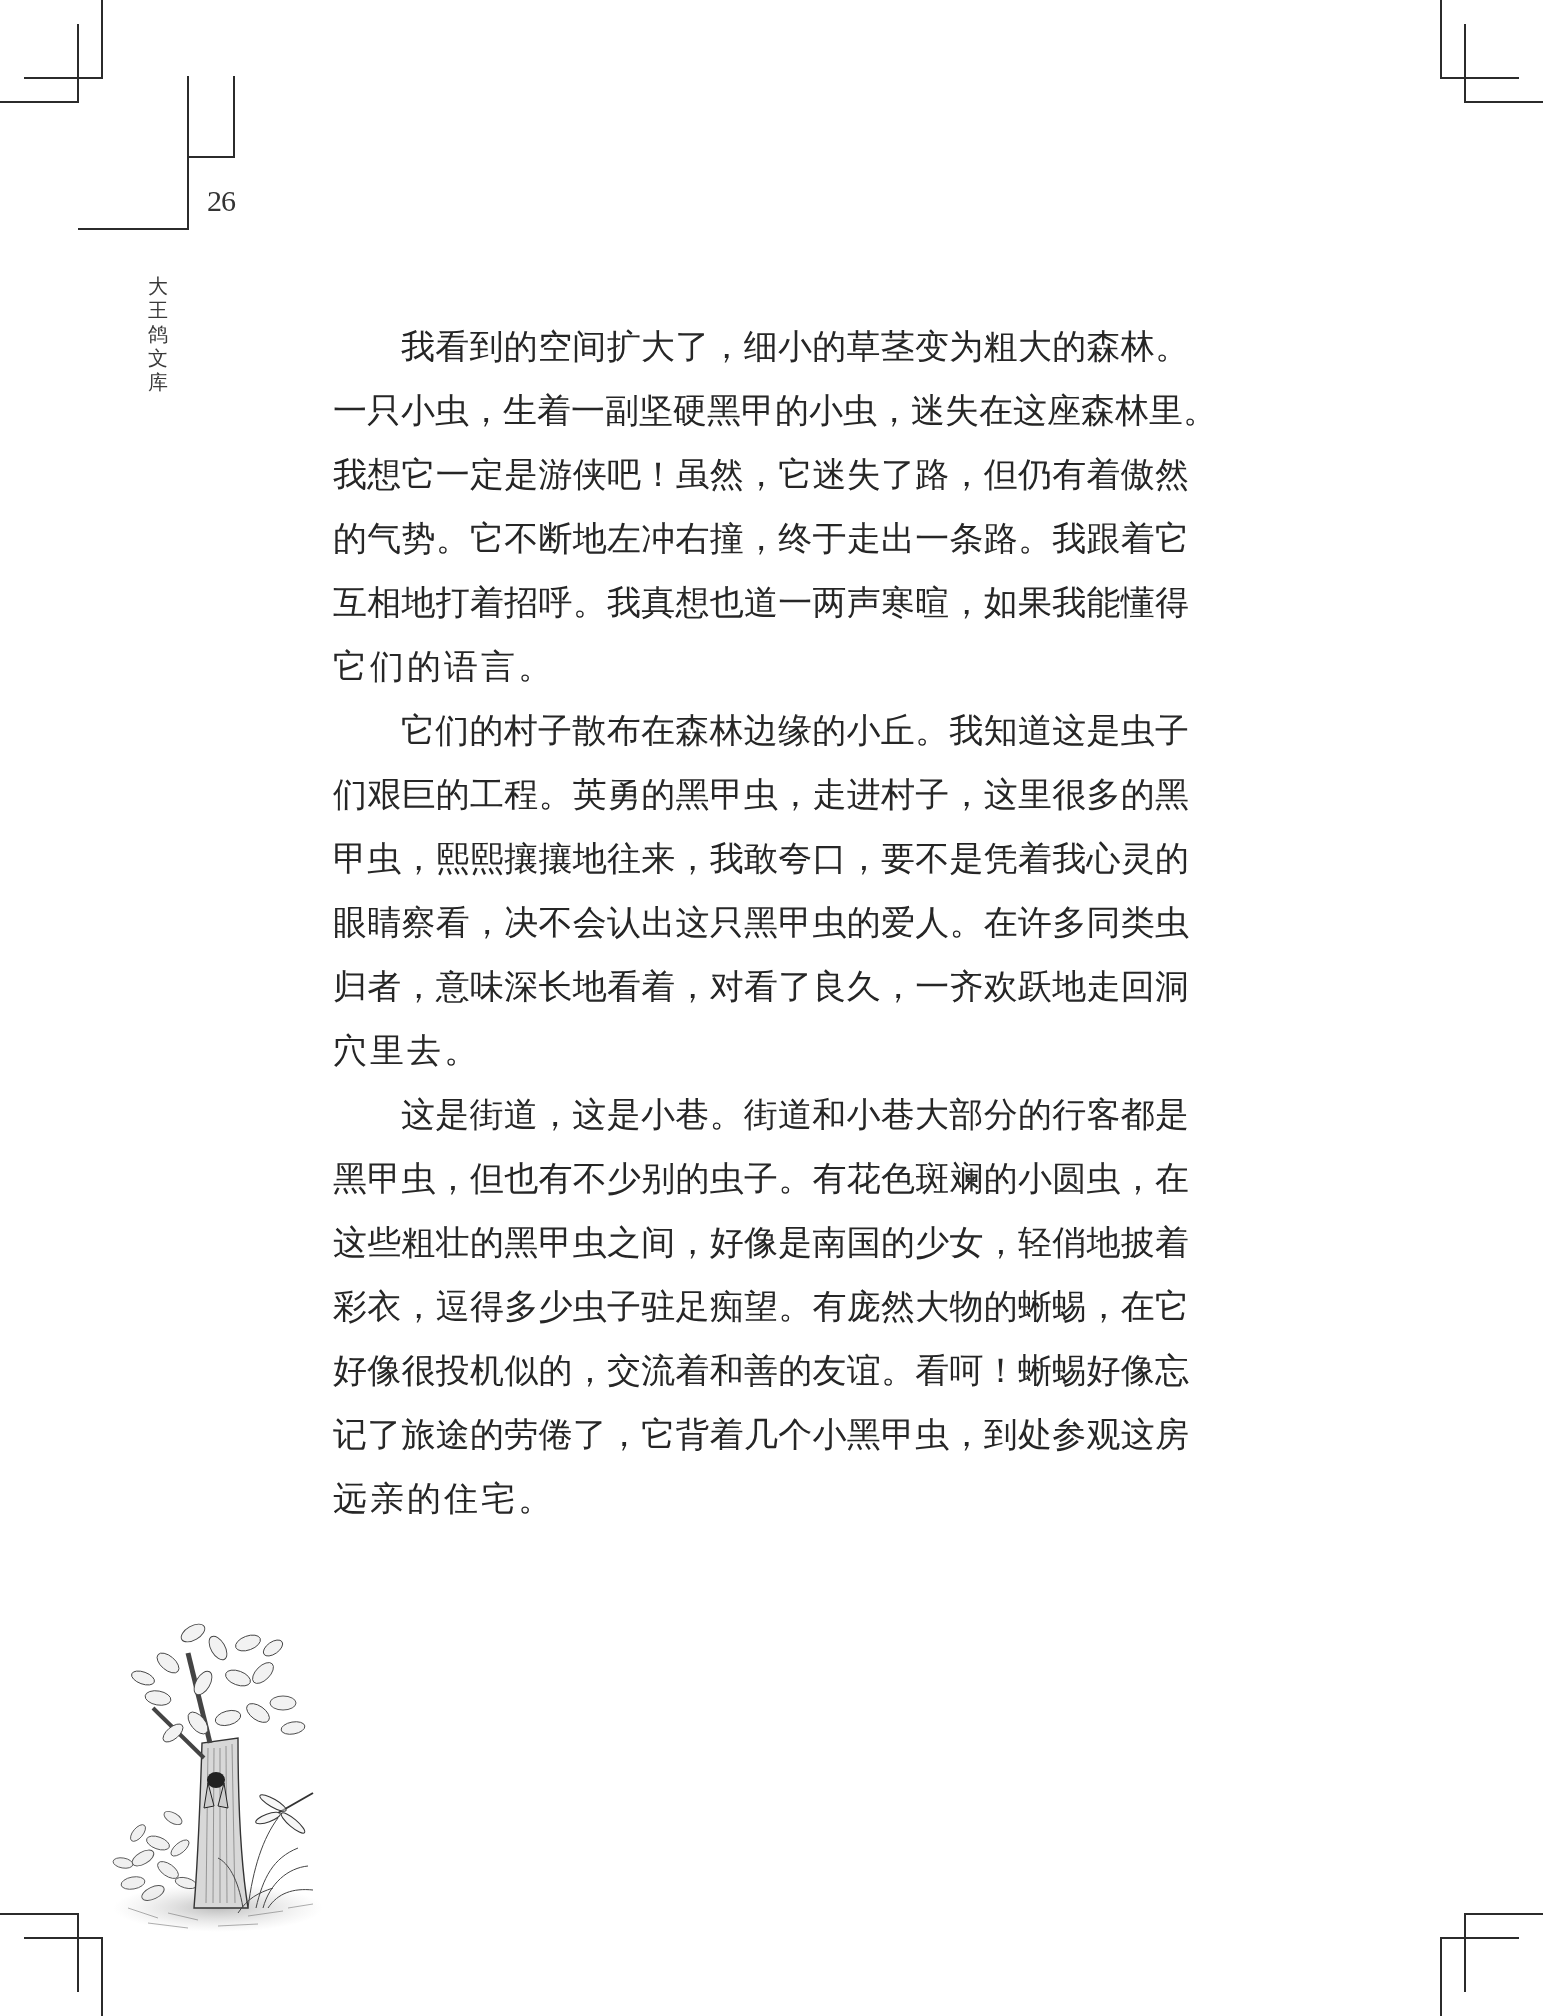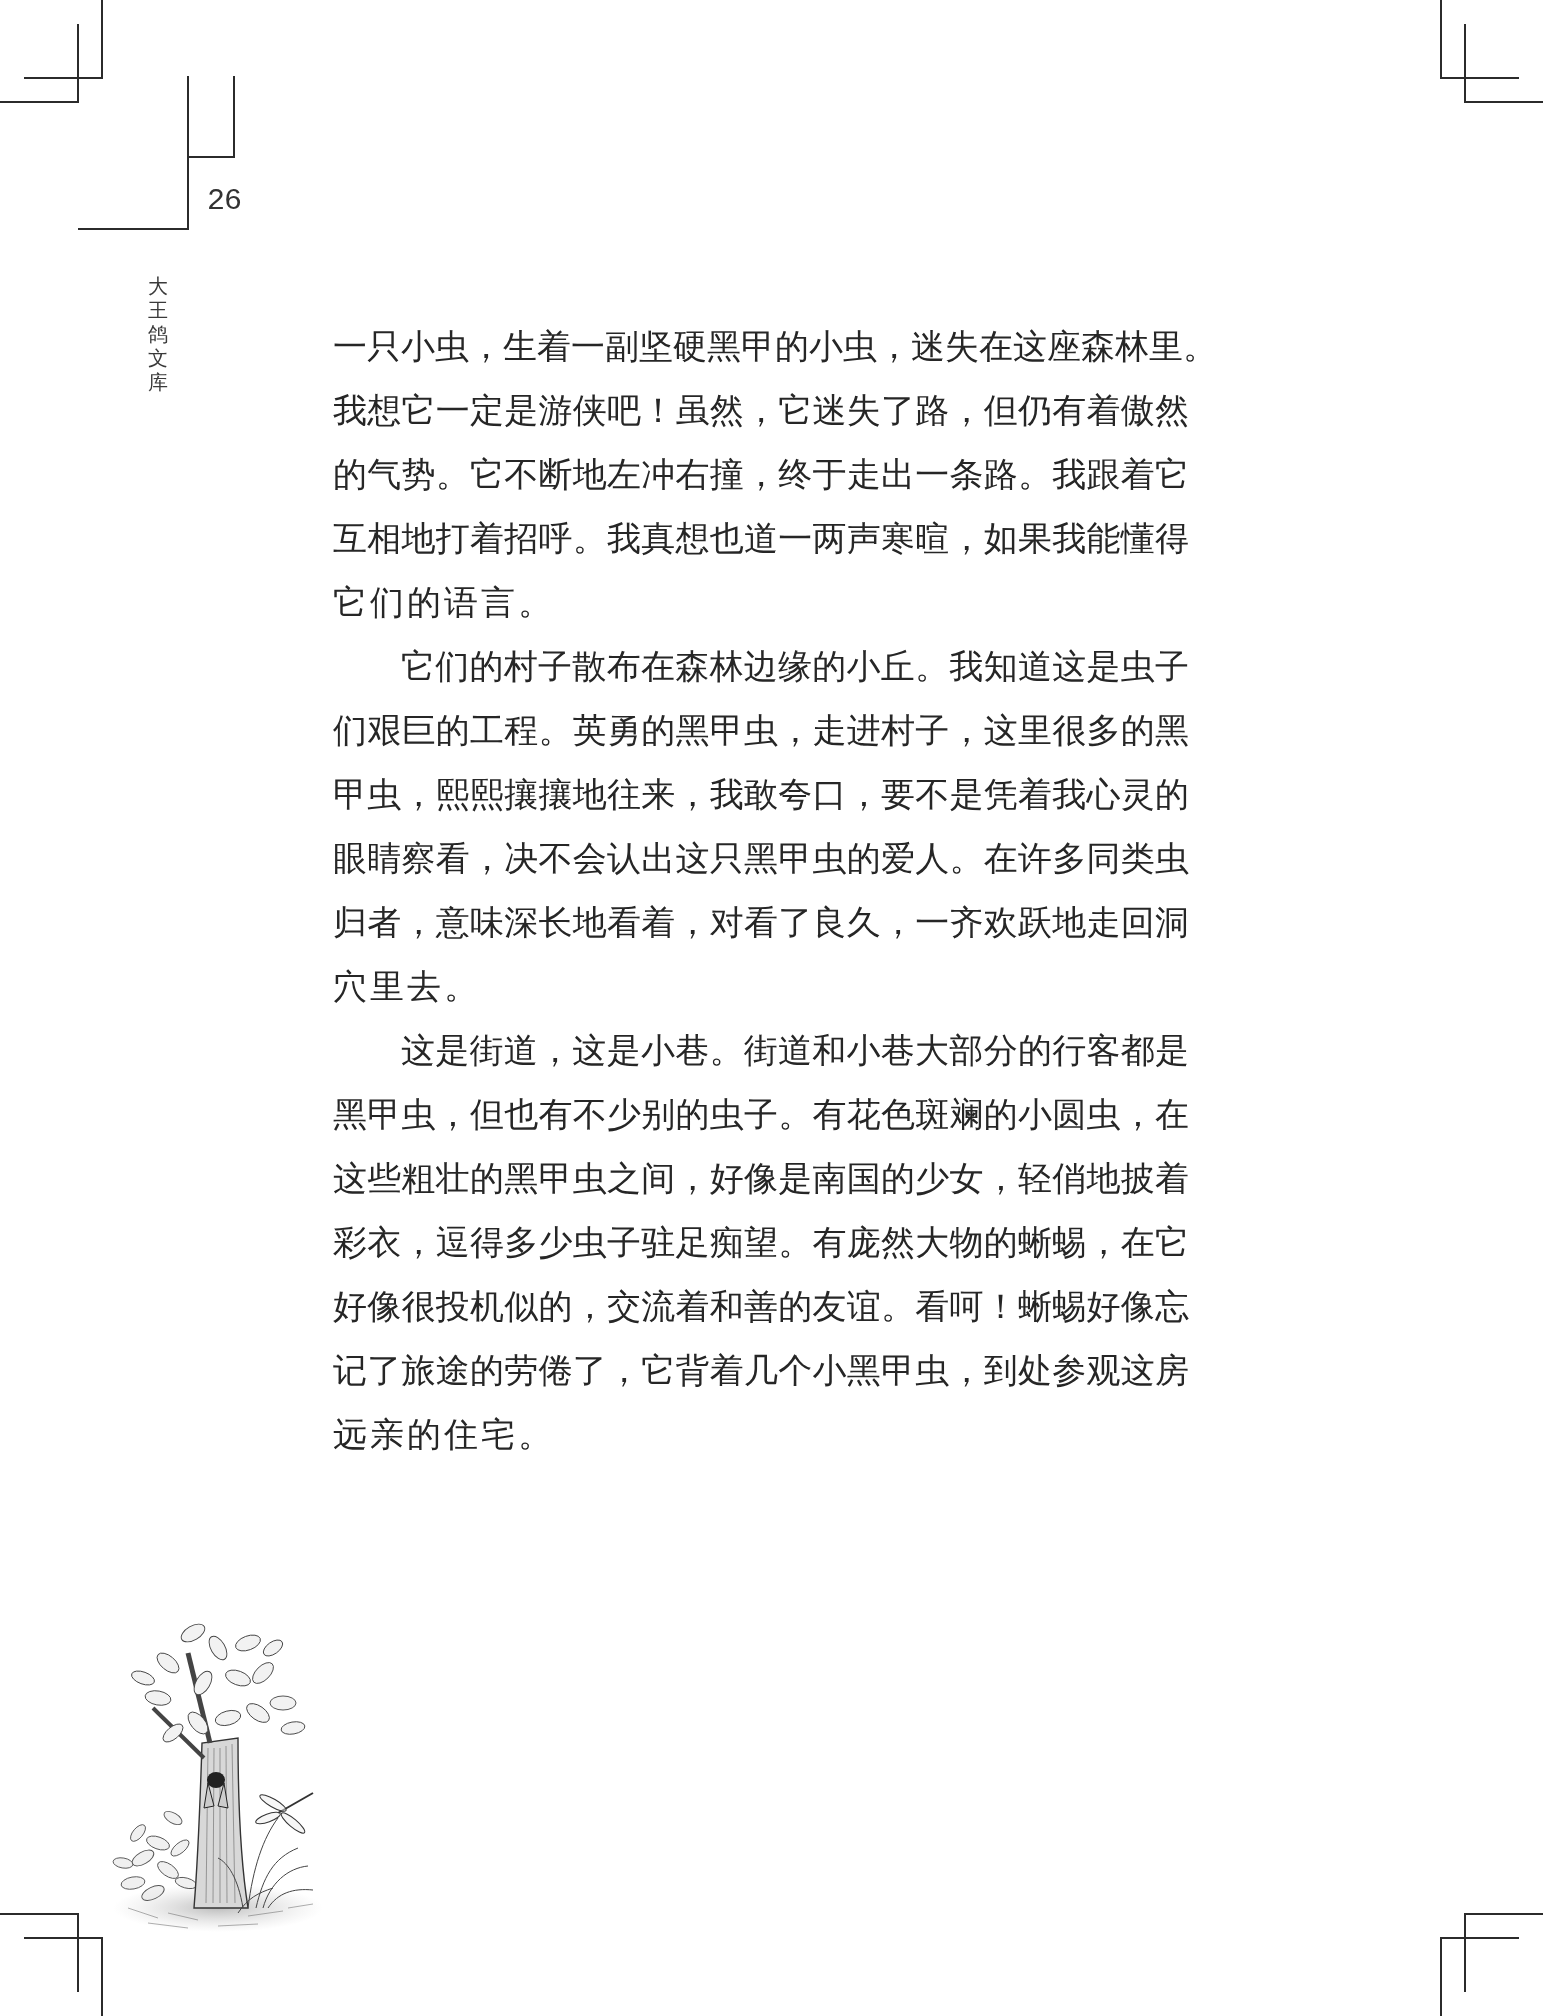--- a/index.html
+++ b/index.html
@@ -1,21 +1,21 @@
 <!DOCTYPE html>
 <html><head>
 <meta charset="utf-8">
 <style>
   html, body { margin: 0; padding: 0; background: #ffffff; }
   body { width: 1543px; height: 2016px; position: relative; overflow: hidden;
          font-family: "DejaVu Sans", "Liberation Sans", sans-serif; color: #2a2a2a; }
   .mark { position: absolute; background: #2b2b2b; }
   .h { height: 2px; }
   .v { width: 2px; }
-  .page-number { position: absolute; left: 207px; top: 186px; font-family: Liberation Mono, monospace;
+  .page-number { position: absolute; left: 207px; top: 186px; font-family: Liberation Serif, serif;
                  font-size: 30px; color: #333; letter-spacing: -1px; line-height: 1; }
   .series-title { position: absolute; left: 146px; top: 274px; width: 24px; font-size: 20px; line-height: 24px;
                   color: #3a3a3a; text-align: center; }
   .series-title span { display: block; }
   .body-text { position: absolute; left: 333px; top: 314px; width: 856px; }
   .line { height: 64px; line-height: 64px; font-size: 34px; white-space: nowrap;
           text-align: justify; text-align-last: justify; color: #262626; }
   .line.short { text-align: right; text-align-last: left; letter-spacing: 3px; }
   .line.indent { padding-left: 68px; }
   .illustration { position: absolute; left: 98px; top: 1608px; width: 225px; height: 330px; }
@@ -57,20 +57,21 @@
 <div class="series-title">
   <span>大</span>
   <span>王</span>
   <span>鸽</span>
   <span>文</span>
   <span>库</span>
 </div>
 
 <div class="body-text">
   <div>
+    <div class="line indent">我看到的空间扩大了，细小的草茎变为粗大的森林。</div>
     <div class="line">一只小虫，生着一副坚硬黑甲的小虫，迷失在这座森林里。</div>
     <div class="line">我想它一定是游侠吧！虽然，它迷失了路，但仍有着傲然</div>
     <div class="line">的气势。它不断地左冲右撞，终于走出一条路。我跟着它</div>
     <div class="line">互相地打着招呼。我真想也道一两声寒暄，如果我能懂得</div>
     <div class="line short">它们的语言。</div>
   </div>
   <div>
     <div class="line indent">它们的村子散布在森林边缘的小丘。我知道这是虫子</div>
     <div class="line">们艰巨的工程。英勇的黑甲虫，走进村子，这里很多的黑</div>
     <div class="line">甲虫，熙熙攘攘地往来，我敢夸口，要不是凭着我心灵的</div>

